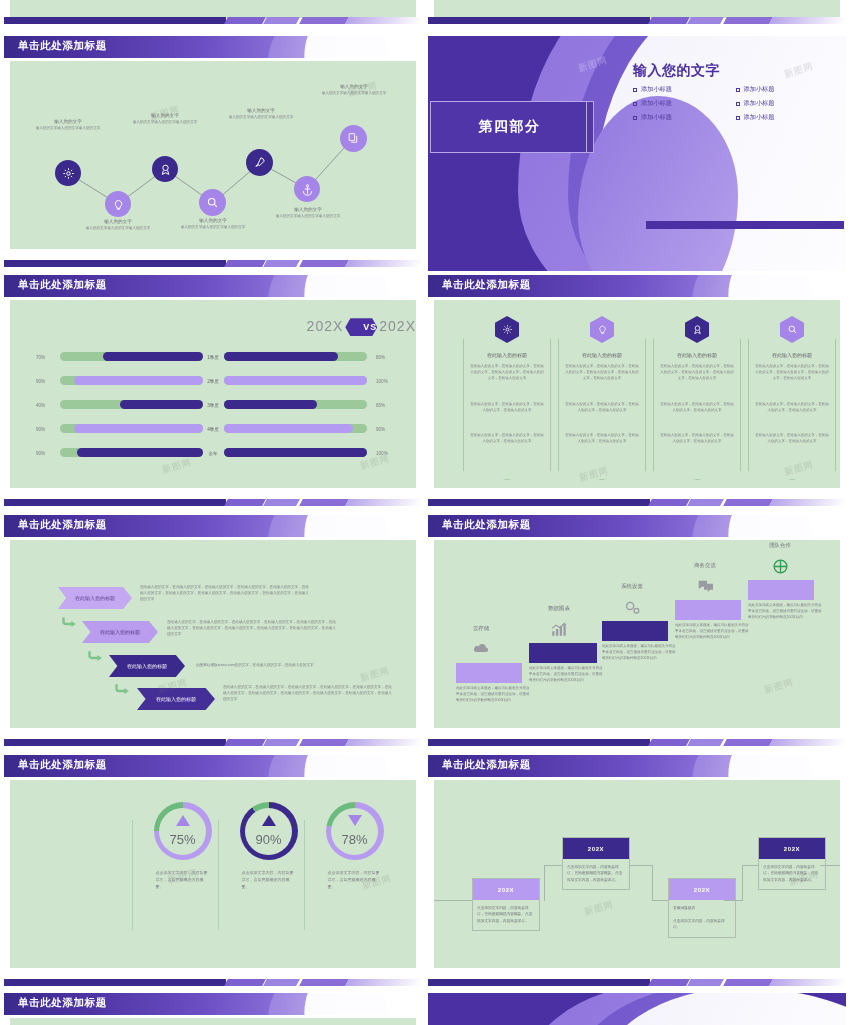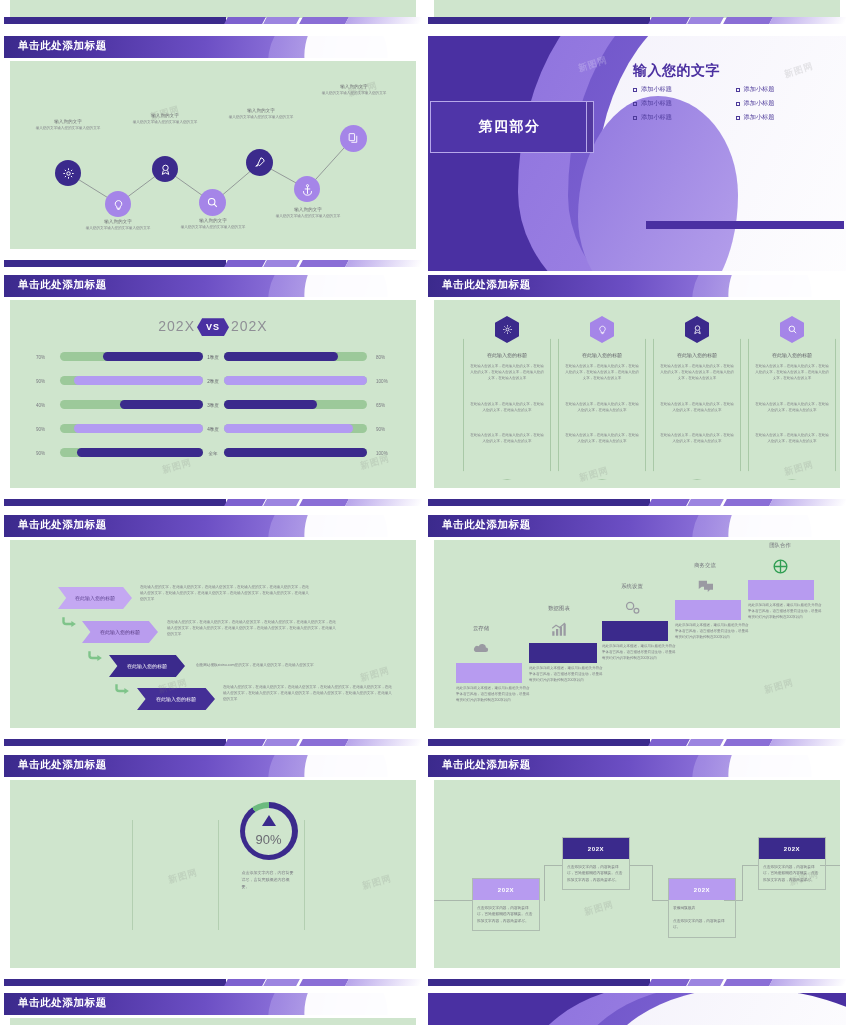--- a/index.html
+++ b/index.html
@@ -87,21 +87,21 @@
   .sec .rt{ position:absolute; left:205px; top:26px; width:205px; }
   .sec .rt h3{ font-size:14px; font-weight:bold; color:#4a2fa0; letter-spacing:.5px; }
   .sec .bullets{ display:flex; flex-wrap:wrap; margin-top:5px; }
   .sec .bullets li{ list-style:none; width:50%; font-size:6.2px; color:#4d3a9a;
                     margin-bottom:5px; display:flex; align-items:center; }
   .sec .bullets li i{ display:inline-block; width:4px; height:4px; border:1px solid #4d3a9a;
                       margin-right:4px; flex:none; }
   .sec .barline{ position:absolute; left:218px; bottom:42px; width:198px; height:8px; background:#4a30a2; }
 
   
-  .vs-head{ position:absolute; left:0; right:0; top:18px; text-align:center;
+  .vs-head{ position:absolute; left:0; right:0; top:18px; text-align:right;
             font-size:14px; color:#8f8f96; letter-spacing:1px; }
   .vs-badge{ display:inline-block; width:32px; height:18px; line-height:18px;
              background:#4a30a2; color:#fff; font-size:9px; font-weight:bold;
              clip-path:polygon(16% 0,84% 0,100% 50%,84% 100%,16% 100%,0 50%);
              vertical-align:middle; margin:0 2px; }
   .vrow{ position:absolute; left:0; width:100%; height:12px; }
   .vlab{ position:absolute; font-size:4.6px; color:#7a7a82; top:3px; }
   .vcenter{ position:absolute; left:50%; transform:translateX(-50%); top:3px;
             font-size:4.6px; color:#63636b; }
   .track{ position:absolute; height:9px; border-radius:5px; background:#9cc99a; }
@@ -620,31 +620,45 @@
   <div class="slide col-l" style="top:755px">
     <div class="hdr">
       <div class="swoop2"></div>
         <div class="swoop"></div>
       <div class="ttl">单击此处添加标题</div>
     </div>
     <div class="canvas">
 
       <div class="dsep" style="left:122px"></div>
 
+      <div class="dcol" style="left:122px">
+        <div class="donut" style="background:conic-gradient(#b79bf0 0% 75%, #6cba7e 75% 100%);">
+          <div class="dtri up" style="border-bottom:11px solid #a585e8;"></div>
+          <div class="dval">75%</div>
+        </div>
+        <div class="dcap">点击添加文字内容，内容简要详尽，言简意赅概述内容概要。</div>
+      </div>
       <div class="dsep" style="left:208px"></div>
 
       <div class="dcol" style="left:208px">
         <div class="donut" style="background:conic-gradient(#3b2a8c 0% 90%, #6cba7e 90% 100%);">
           <div class="dtri up" style="border-bottom:11px solid #3b2a8c;"></div>
           <div class="dval">90%</div>
         </div>
         <div class="dcap">点击添加文字内容，内容简要详尽，言简意赅概述内容概要。</div>
       </div>
       <div class="dsep" style="left:294px"></div>
 
+      <div class="dcol" style="left:294px">
+        <div class="donut" style="background:conic-gradient(#b79bf0 0% 78%, #6cba7e 78% 100%);">
+          <div class="dtri down" style="border-top:11px solid #a585e8;"></div>
+          <div class="dval">78%</div>
+        </div>
+        <div class="dcap">点击添加文字内容，内容简要详尽，言简意赅概述内容概要。</div>
+      </div>
 
       <div class="wm" style="left:158px; top:90px; transform:rotate(-16deg);">新图网</div>
       <div class="wm" style="left:352px; top:96px; transform:rotate(-16deg);">新图网</div>
     </div>
     <div class="ftr">
       <div class="a"></div>
         <div class="b"></div>
         <div class="c"></div>
         <div class="d"></div>
         <div class="e"></div>

